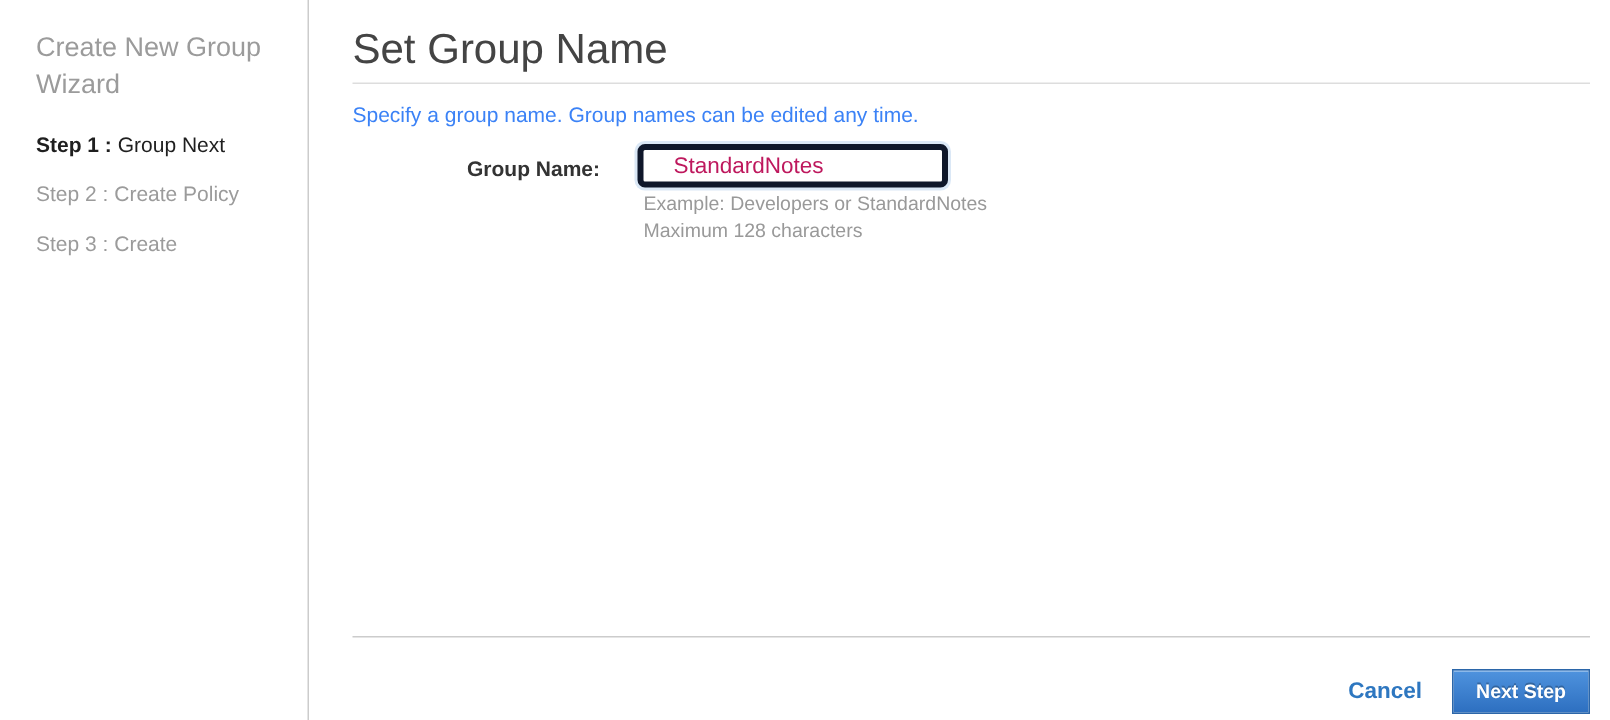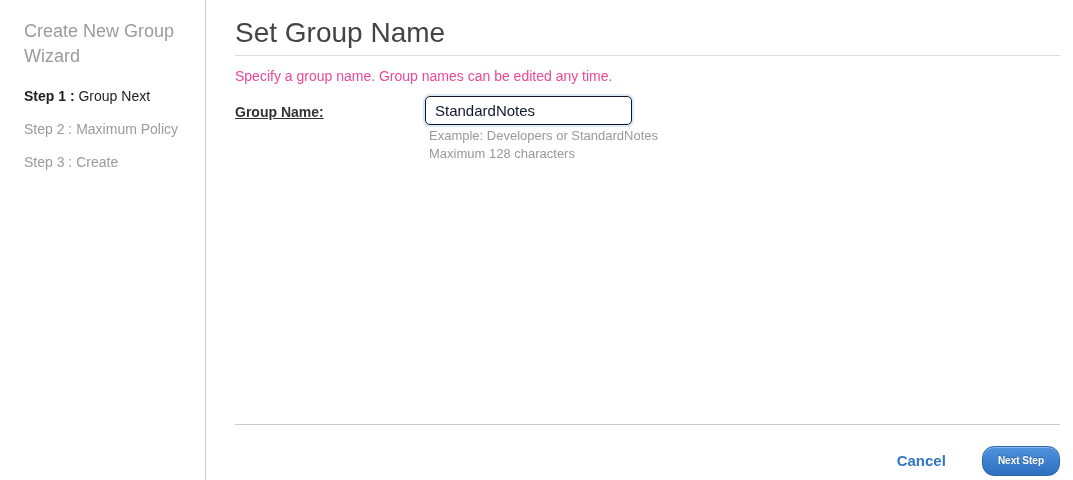--- a/index.html
+++ b/index.html
@@ -32,75 +32,75 @@
   .page-title {
     position: absolute; left: 235px; top: 17px;
     font-size: 28px; font-weight: 400; color: #444444; letter-spacing: 0; text-align: center;
   }
   .hr-top {
     position: absolute; left: 235px; top: 55px; width: 825px; height: 1px;
     background: #dddddd;
   }
   .page-desc {
     position: absolute; left: 235px; top: 68px;
-    font-size: 14px; color: #ec4899;
+    font-size: 14px; color: #3b82f6;
   }
 
   .form-label {
     position: absolute; left: 235px; top: 104px; width: 165px;
-    text-align: left; font-size: 14px; font-weight: bold; color: #333333; text-decoration: underline;
+    text-align: right; font-size: 14px; font-weight: bold; color: #333333;
   }
   .group-name-input {
     position: absolute; left: 425px; top: 96px; width: 207px; height: 29px;
-    border: 1px solid #0f172a; border-radius: 5px;
+    border: 4px solid #0f172a; border-radius: 5px;
     box-shadow: 0 0 0 2px rgba(110, 165, 220, 0.25);
-    outline: none; padding: 0 9px;
+    outline: none; padding: 0 20px;
     font-family: "Liberation Sans", sans-serif;
-    font-size: 15px; color: #0f172a; background: #ffffff;
+    font-size: 15px; color: #be185d; background: #ffffff;
   }
   .hint { position: absolute; left: 429px; font-size: 13px; color: #999999; }
   .hint-example { top: 128px; }
   .hint-max { top: 146px; }
 
   .hr-bottom {
     position: absolute; left: 235px; top: 424px; width: 825px; height: 1px;
     background: #cccccc;
   }
 
   .footer-actions {
     position: absolute; right: 13px; top: 445px; height: 31px;
-    display: flex; align-items: center; gap: 36px;
+    display: flex; align-items: center; gap: 20px;
   }
   .cancel-link {
     font-size: 15px; font-weight: bold; color: #2e77c0;
     text-decoration: none; cursor: pointer;
   }
   .next-step-button {
     height: 30px; padding: 0 15px;
     font-family: "Liberation Sans", sans-serif;
-    font-size: 10px; font-weight: bold; color: #ffffff;
+    font-size: 13px; font-weight: bold; color: #ffffff;
     text-shadow: 0 -1px 0 rgba(0,0,0,0.25);
     background: linear-gradient(to bottom, #4f93de 0%, #2d6fc0 100%);
-    border: 1px solid #2b66a9; border-radius: 12px;
+    border: 1px solid #2b66a9; border-radius: 0;
     box-shadow: inset 0 1px 0 rgba(255,255,255,0.35);
     cursor: pointer;
   }
 </style>
 </head>
 <body>
 
 <div class="app">
 
   <div class="sidebar-title">Create New Group Wizard</div>
 
   <div class="step step-1 active">
     <span class="step-prefix">Step 1 : </span><span class="step-label">Group Next</span>
   </div>
   <div class="step step-2">
-    <span class="step-prefix">Step 2 : </span><span class="step-label">Maximum Policy</span>
+    <span class="step-prefix">Step 2 : </span><span class="step-label">Create Policy</span>
   </div>
   <div class="step step-3">
     <span class="step-prefix">Step 3 : </span><span class="step-label">Create</span>
   </div>
 
   <div class="v-divider"></div>
 
   <h1 class="page-title">Set Group Name</h1>
   <div class="hr-top"></div>
   <div class="page-desc">Specify a group name. Group names can be edited any time.</div>

